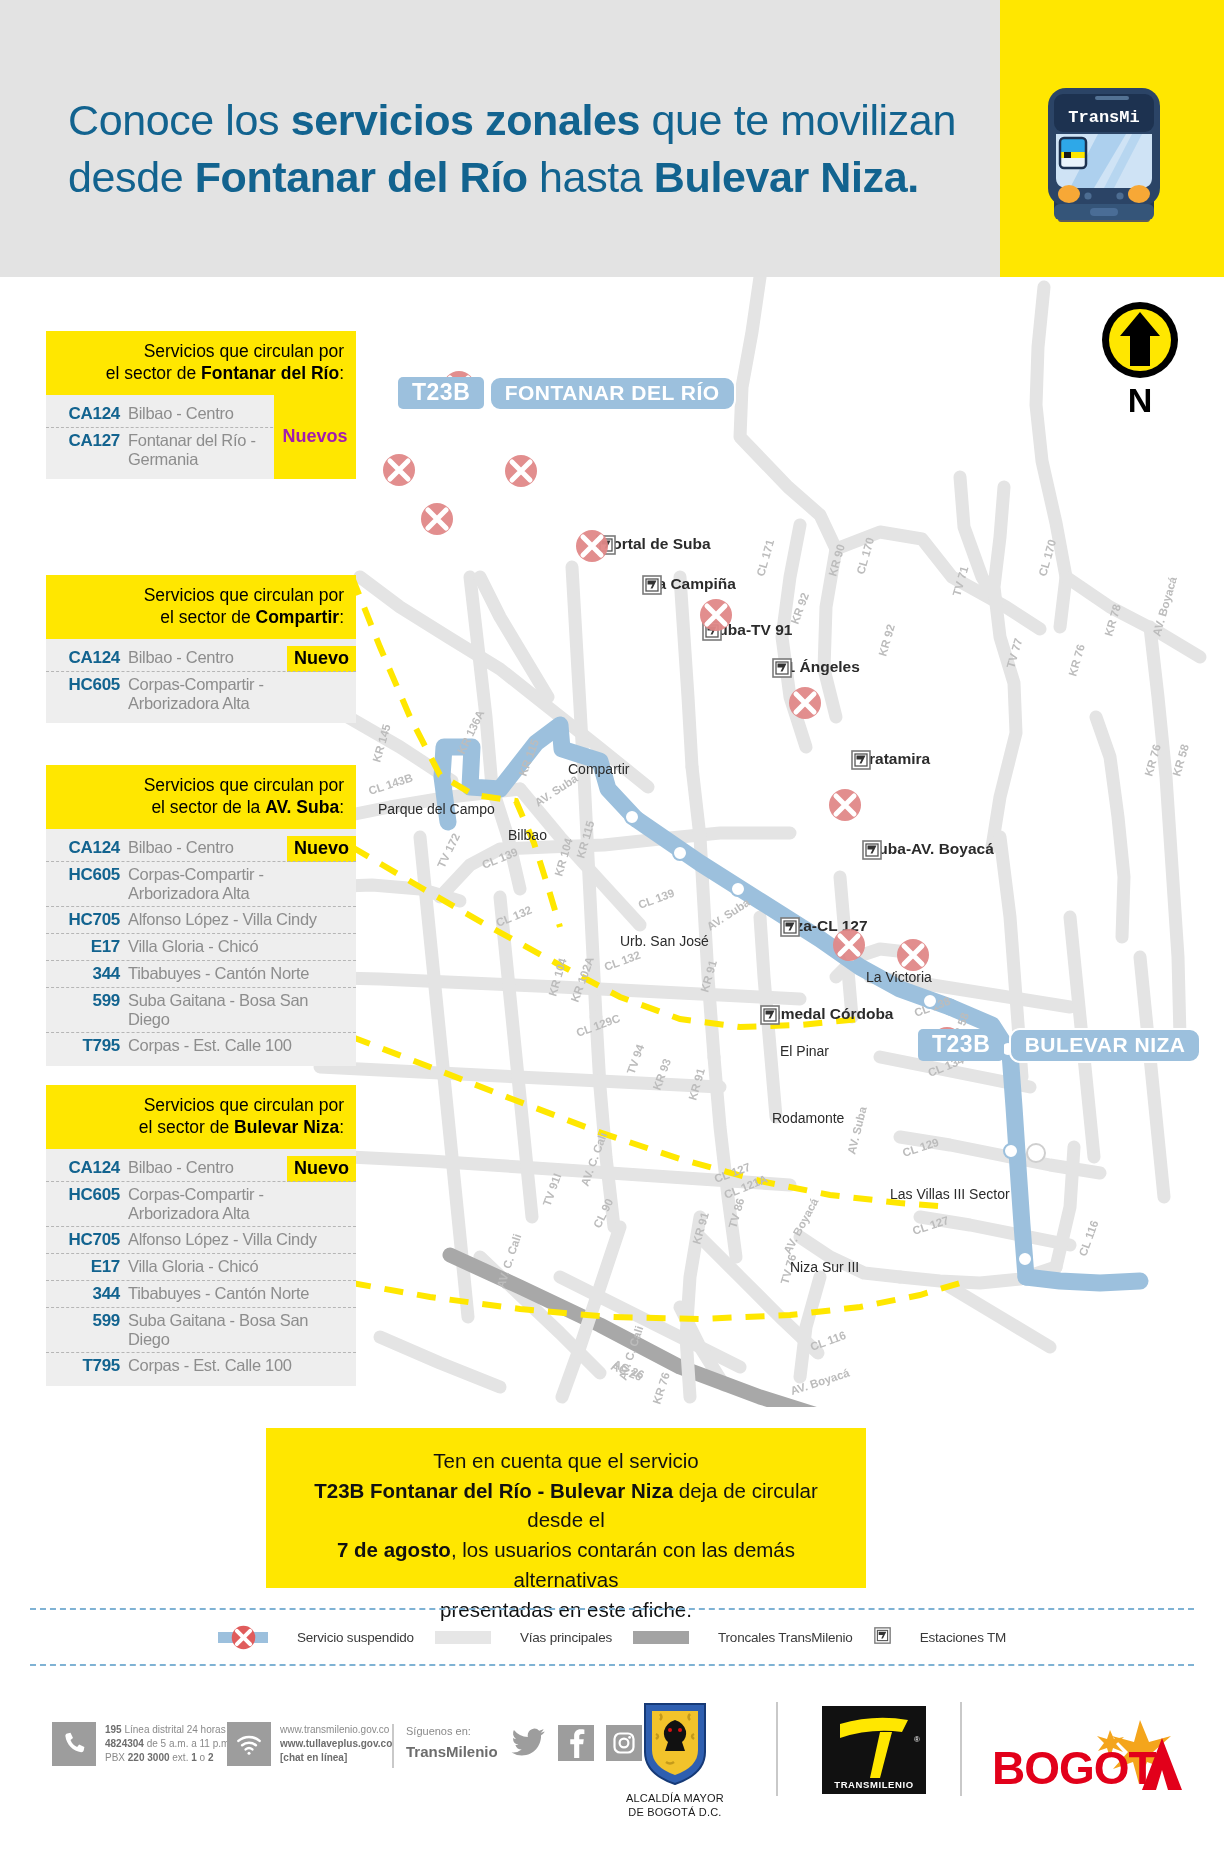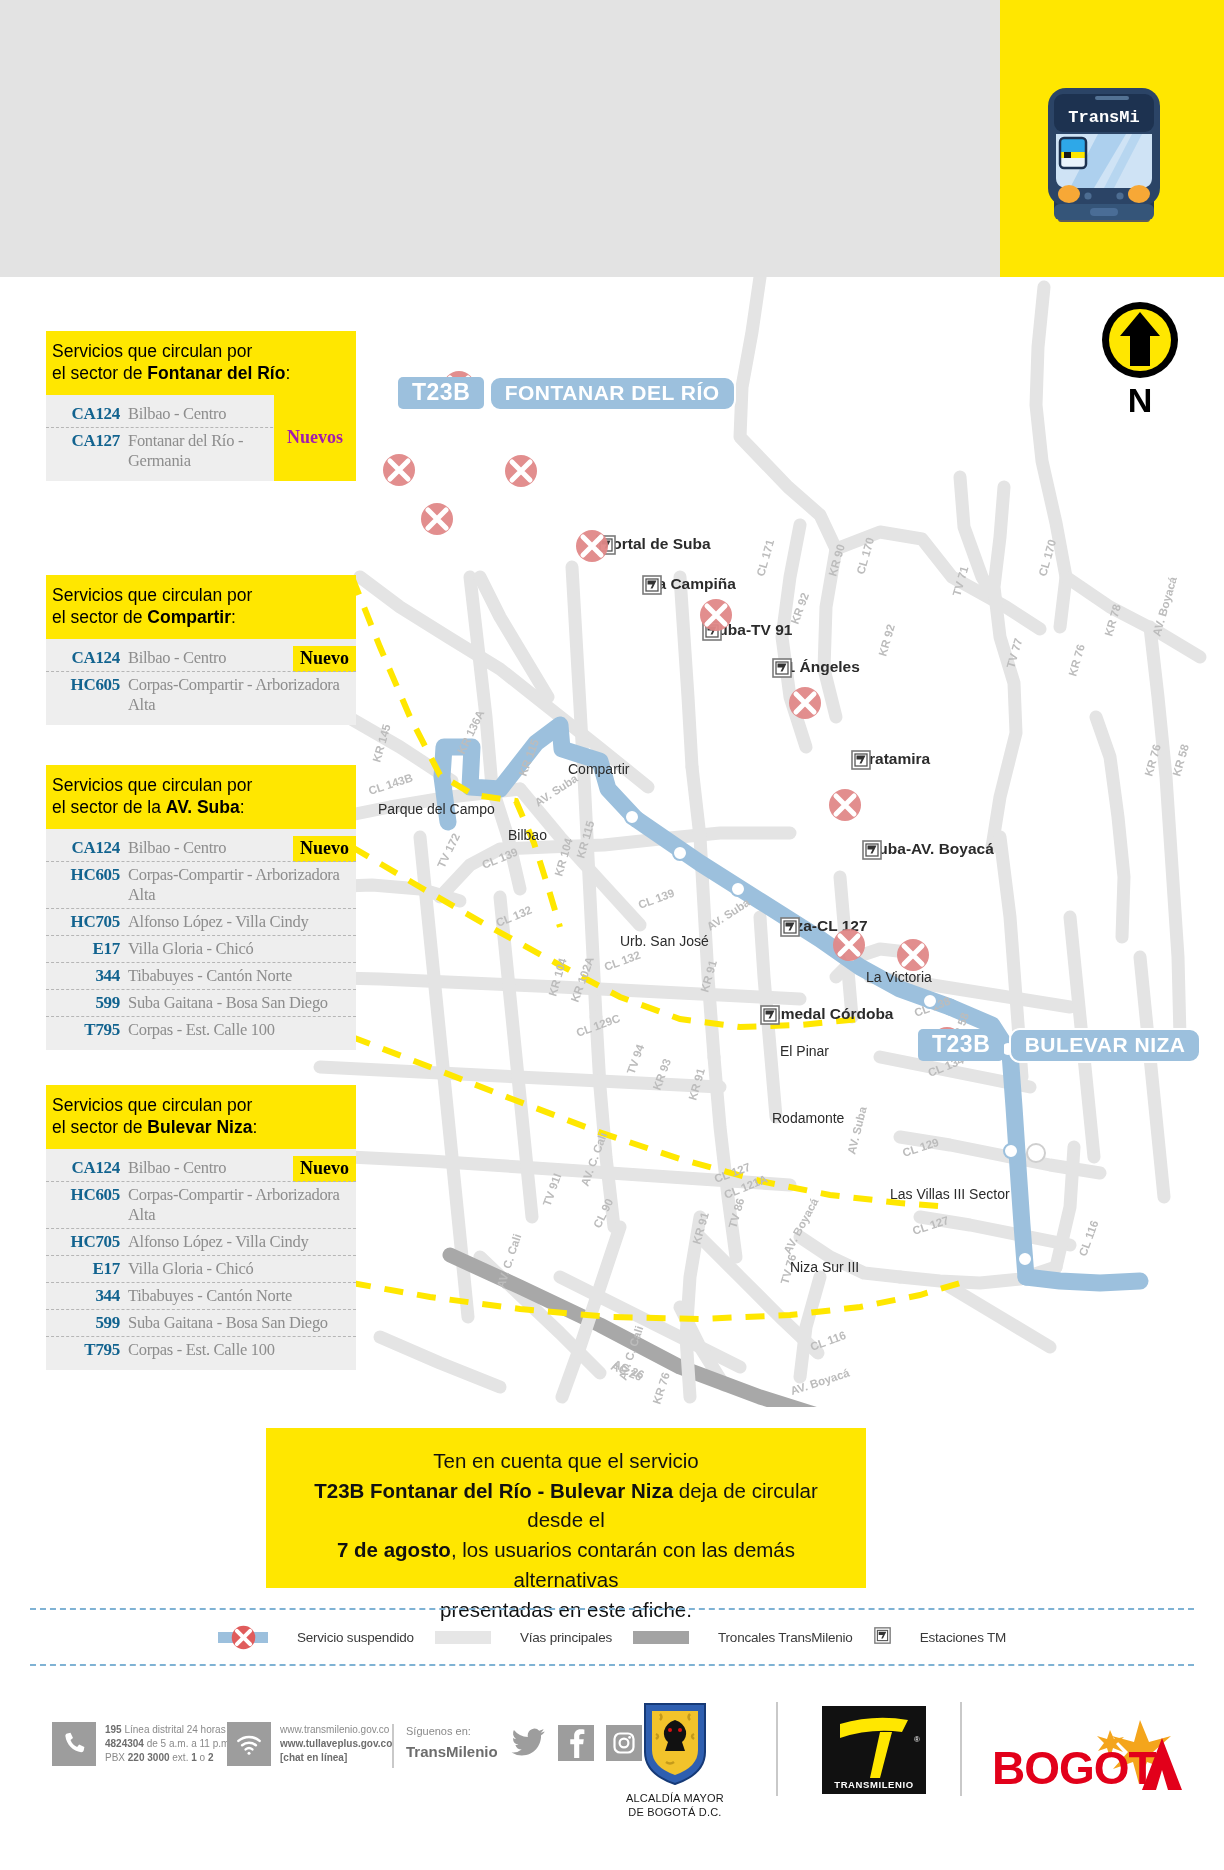--- a/index.html
+++ b/index.html
@@ -28,25 +28,25 @@
   
   .map { position: absolute; left: 0; top: 277px; width: 1224px; height: 1130px; background: #fff; overflow: hidden; }
   .map svg { position: absolute; left: 0; top: 0; }
 
   
   .compass { position: absolute; left: 1092px; top: 298px; width: 96px; height: 118px; }
 
   
   .svc-box { position: absolute; width: 310px; }
   .svc-head {
-    background: #ffe700; color: #000; text-align: left;
+    background: #ffe700; color: #000; text-align: right;
     font-size: 17.5px; line-height: 1.28; padding: 9px 12px 10px 6px; font-weight: 400;
   }
   .svc-head b { font-weight: 700; }
-  .svc-body { background: #eeeeee; padding: 6px 0 7px 0; position: relative; font-family: Liberation Serif, serif; }
+  .svc-body { background: #eeeeee; padding: 6px 0 7px 0; position: relative; }
   .svc-row { display: flex; align-items: baseline; padding: 3px 10px 3px 8px; position: relative; }
   .svc-row + .svc-row { border-top: 1.5px dashed #b6b6b6; }
   .svc-code {
     color: #12638f; font-weight: 700; font-size: 17px; width: 66px;
     text-align: right; flex: 0 0 66px; margin-right: 8px; letter-spacing: -0.3px;
   }
   .svc-name { color: #8d8d8d; font-size: 16.5px; letter-spacing: -0.3px; }
   .badge-new {
     position: absolute; background: #ffe700; color: #000; font-weight: 700;
     font-size: 18px; padding: 2px 7px 3px 7px; right: 0;
@@ -90,20 +90,28 @@
   .alc-text { font-size: 11px; font-weight: 400; color: #1a1a1a; text-align: center; line-height: 1.3; letter-spacing: 0.2px; }
 </style>
 </head>
 <body>
 
 <div class="poster">
 
   <div class="header">
     <div class="header-yellow"></div>
 
+    <div class="header-title">
+      <span>
+        <span>Conoce los </span><b>servicios zonales</b><span> que te movilizan</span>
+      </span><br>
+      <span>
+        <span>desde </span><b>Fontanar del Río</b><span> hasta </span><b>Bulevar Niza.</b>
+      </span>
+    </div>
 
     <div class="bus-icon">
       <svg width="128" height="152" viewBox="0 0 128 152">
 
         <rect x="18" y="118" width="92" height="22" rx="3" fill="#5c5c5c"></rect>
         <rect x="14" y="100" width="26" height="32" rx="5" fill="#243a55"></rect>
         <rect x="88" y="100" width="26" height="32" rx="5" fill="#243a55"></rect>
 
         <rect x="8" y="6" width="112" height="118" rx="18" fill="#2b4466"></rect>
         <rect x="14" y="12" width="100" height="38" rx="9" fill="#1d3250"></rect>

